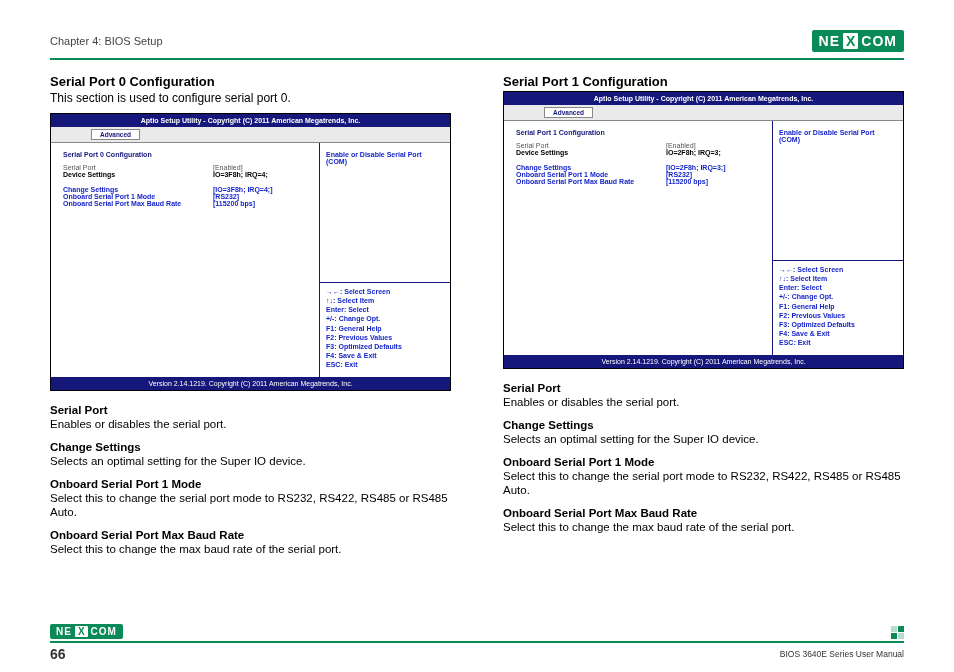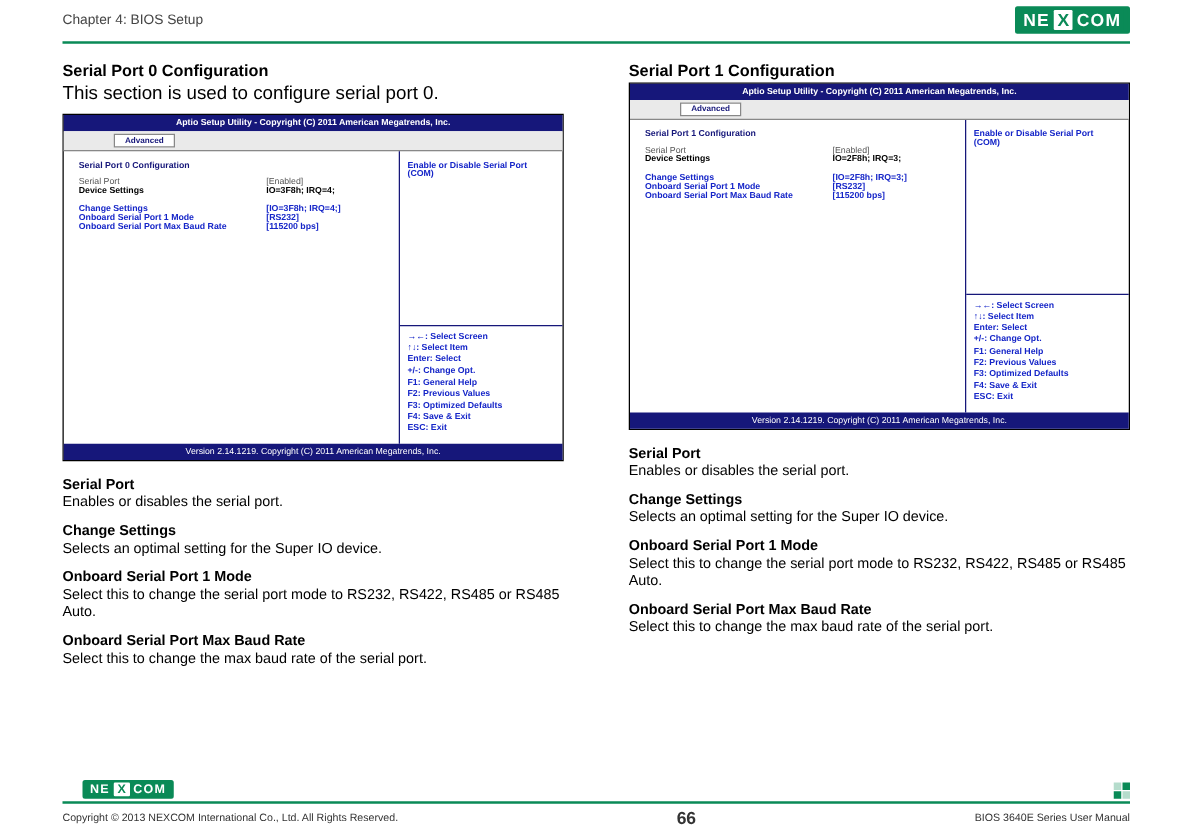--- a/index.html
+++ b/index.html
@@ -6,21 +6,21 @@
     margin: 0;
     padding: 0;
     font-family: Arial, Helvetica, sans-serif;
     background: #fff;
     width: 954px;
     height: 672px;
     overflow: hidden;
     position: relative;
   }
   .page {
-    padding: 5px 50px 0 50px;
+    padding: 30px 50px 0 50px;
     box-sizing: border-box;
   }
   .header-row {
     display: flex;
     justify-content: space-between;
     align-items: center;
     font-size: 11px;
     color: #444;
   }
   .logo {
@@ -28,21 +28,20 @@
     align-items: center;
   }
   .logo-box {
     background: #0a8a57;
     border: 2px solid #0a8a57;
     border-radius: 2px;
     padding: 1px 3px;
     display: flex;
     align-items: center;
     gap: 0;
-    margin-left: 16px;
   }
   .logo-seg {
     background: #0a8a57;
     color: #fff;
     font-weight: bold;
     font-size: 14px;
     letter-spacing: 1px;
     padding: 0 2px;
   }
   .logo-x {
@@ -67,21 +66,21 @@
   .col {
     flex: 1;
     min-width: 0;
   }
   .section-title {
     font-weight: bold;
     font-size: 13px;
     margin: 0 0 2px 0;
   }
   .section-sub {
-    font-size: 15px;
+    font-size: 12px;
     margin: 0 0 8px 0;
   }
   .bios {
     border: 1px solid #000;
     background: #fff;
     margin-bottom: 12px;
     font-size: 7px;
   }
   .bios-titlebar {
     background: #16177a;
@@ -330,17 +329,16 @@
     </div>
     <div class="foot-squares">
       <div class="sq lt"></div>
         <div class="sq"></div>
         <div class="sq"></div>
         <div class="sq lt"></div>
     </div>
   </div>
   <div class="hr-green2"></div>
   <div class="foot-row">
-    <span>Copyright © 2013 NEXCOM International Co., Ltd. All Rights Reserved.</span>
     <span class="foot-center">66</span>
     <span>BIOS 3640E Series User Manual</span>
   </div>
 </div>
 
 </body></html>

